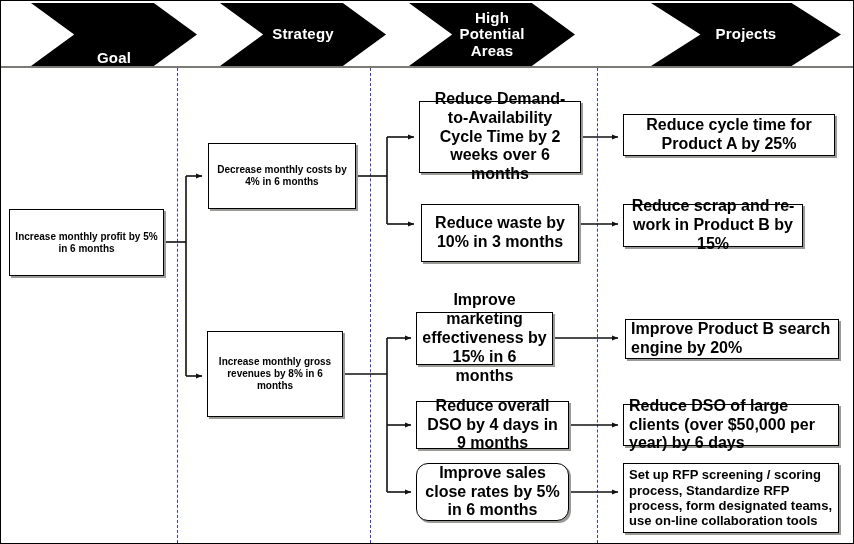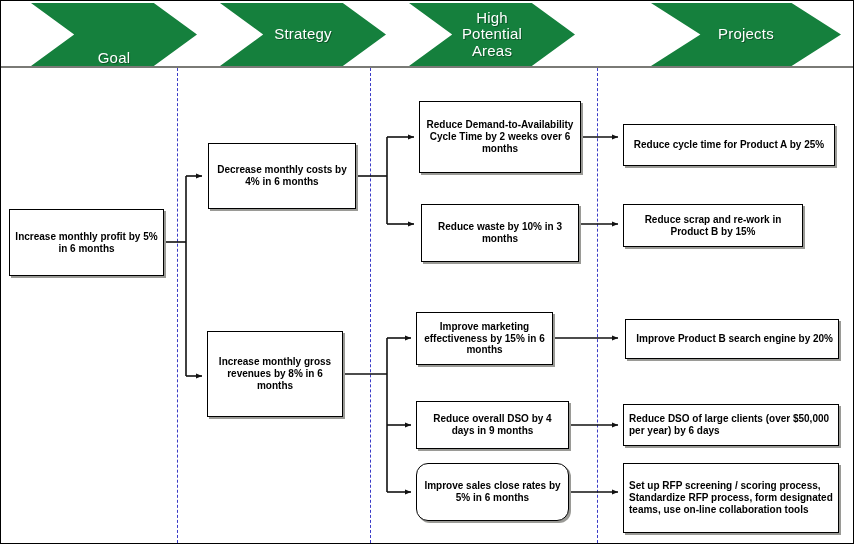--- a/index.html
+++ b/index.html
@@ -8,23 +8,23 @@
     position:relative;
     width:854px;height:544px;
     background:#ffffff;
     border:1px solid #000000;
     box-sizing:border-box;
     overflow:hidden;
   }
   
   .chev{
     position:absolute;
-    background:#15803d;
+    background:#000000;
     color:#ffffff;
-    font-weight:normal;
+    font-weight:bold;
     font-size:15px;
     line-height:1.08;
     text-align:center;
     display:flex;
     align-items:center;
     justify-content:center;
     -webkit-clip-path:polygon(0% 0%, 74% 0%, 100% 50%, 74% 100%, 0% 100%, 26% 50%);
     clip-path:polygon(0% 0%, 74% 0%, 100% 50%, 74% 100%, 0% 100%, 26% 50%);
     text-shadow:1px 1px 0 rgba(0,0,0,.35);
     letter-spacing:.2px;
@@ -55,22 +55,22 @@
     align-items:center;
     justify-content:center;
     font-weight:bold;
     color:#000000;
     line-height:1.18;
     text-align:center;
     padding:2px 5px;
   }
   .box.l{ justify-content:flex-end; text-align:left; }
   .f11{font-size:10px;}
-  .f105{font-size:10px;}
-  .f10{font-size:10px;}
+  .f105{font-size:16px;}
+  .f10{font-size:13px;}
   
   #wires{position:absolute;left:0;top:0;width:854px;height:544px;}
 </style>
 </head>
 <body>
 
 <div id="canvas">
 
   <div class="chev" style="left:30px;top:2px;width:166px;height:63px;align-items:flex-end;">
     <span>Goal</span>
@@ -153,21 +153,21 @@
   </div>
 
   <div class="box f105" style="left:415px;top:400px;width:153px;height:48px;">
     <span>Reduce overall DSO by 4 days in 9 months</span>
   </div>
 
   <div class="box f105" style="left:415px;top:462px;width:153px;height:58px;border-radius:12px;">
     <span>Improve sales close rates by 5% in 6 months</span>
   </div>
 
-  <div class="box f105" style="left:622px;top:113px;width:212px;height:42px;margin-top:10px;">
+  <div class="box f105" style="left:622px;top:113px;width:212px;height:42px;">
     <span>Reduce cycle time for Product A by 25%</span>
   </div>
 
   <div class="box f105" style="left:622px;top:203px;width:180px;height:43px;">
     <span>Reduce scrap and re-work in Product B by 15%</span>
   </div>
 
   <div class="box f105 l" style="left:624px;top:318px;width:214px;height:40px;">
     <span>Improve Product B search engine by 20%</span>
   </div>

